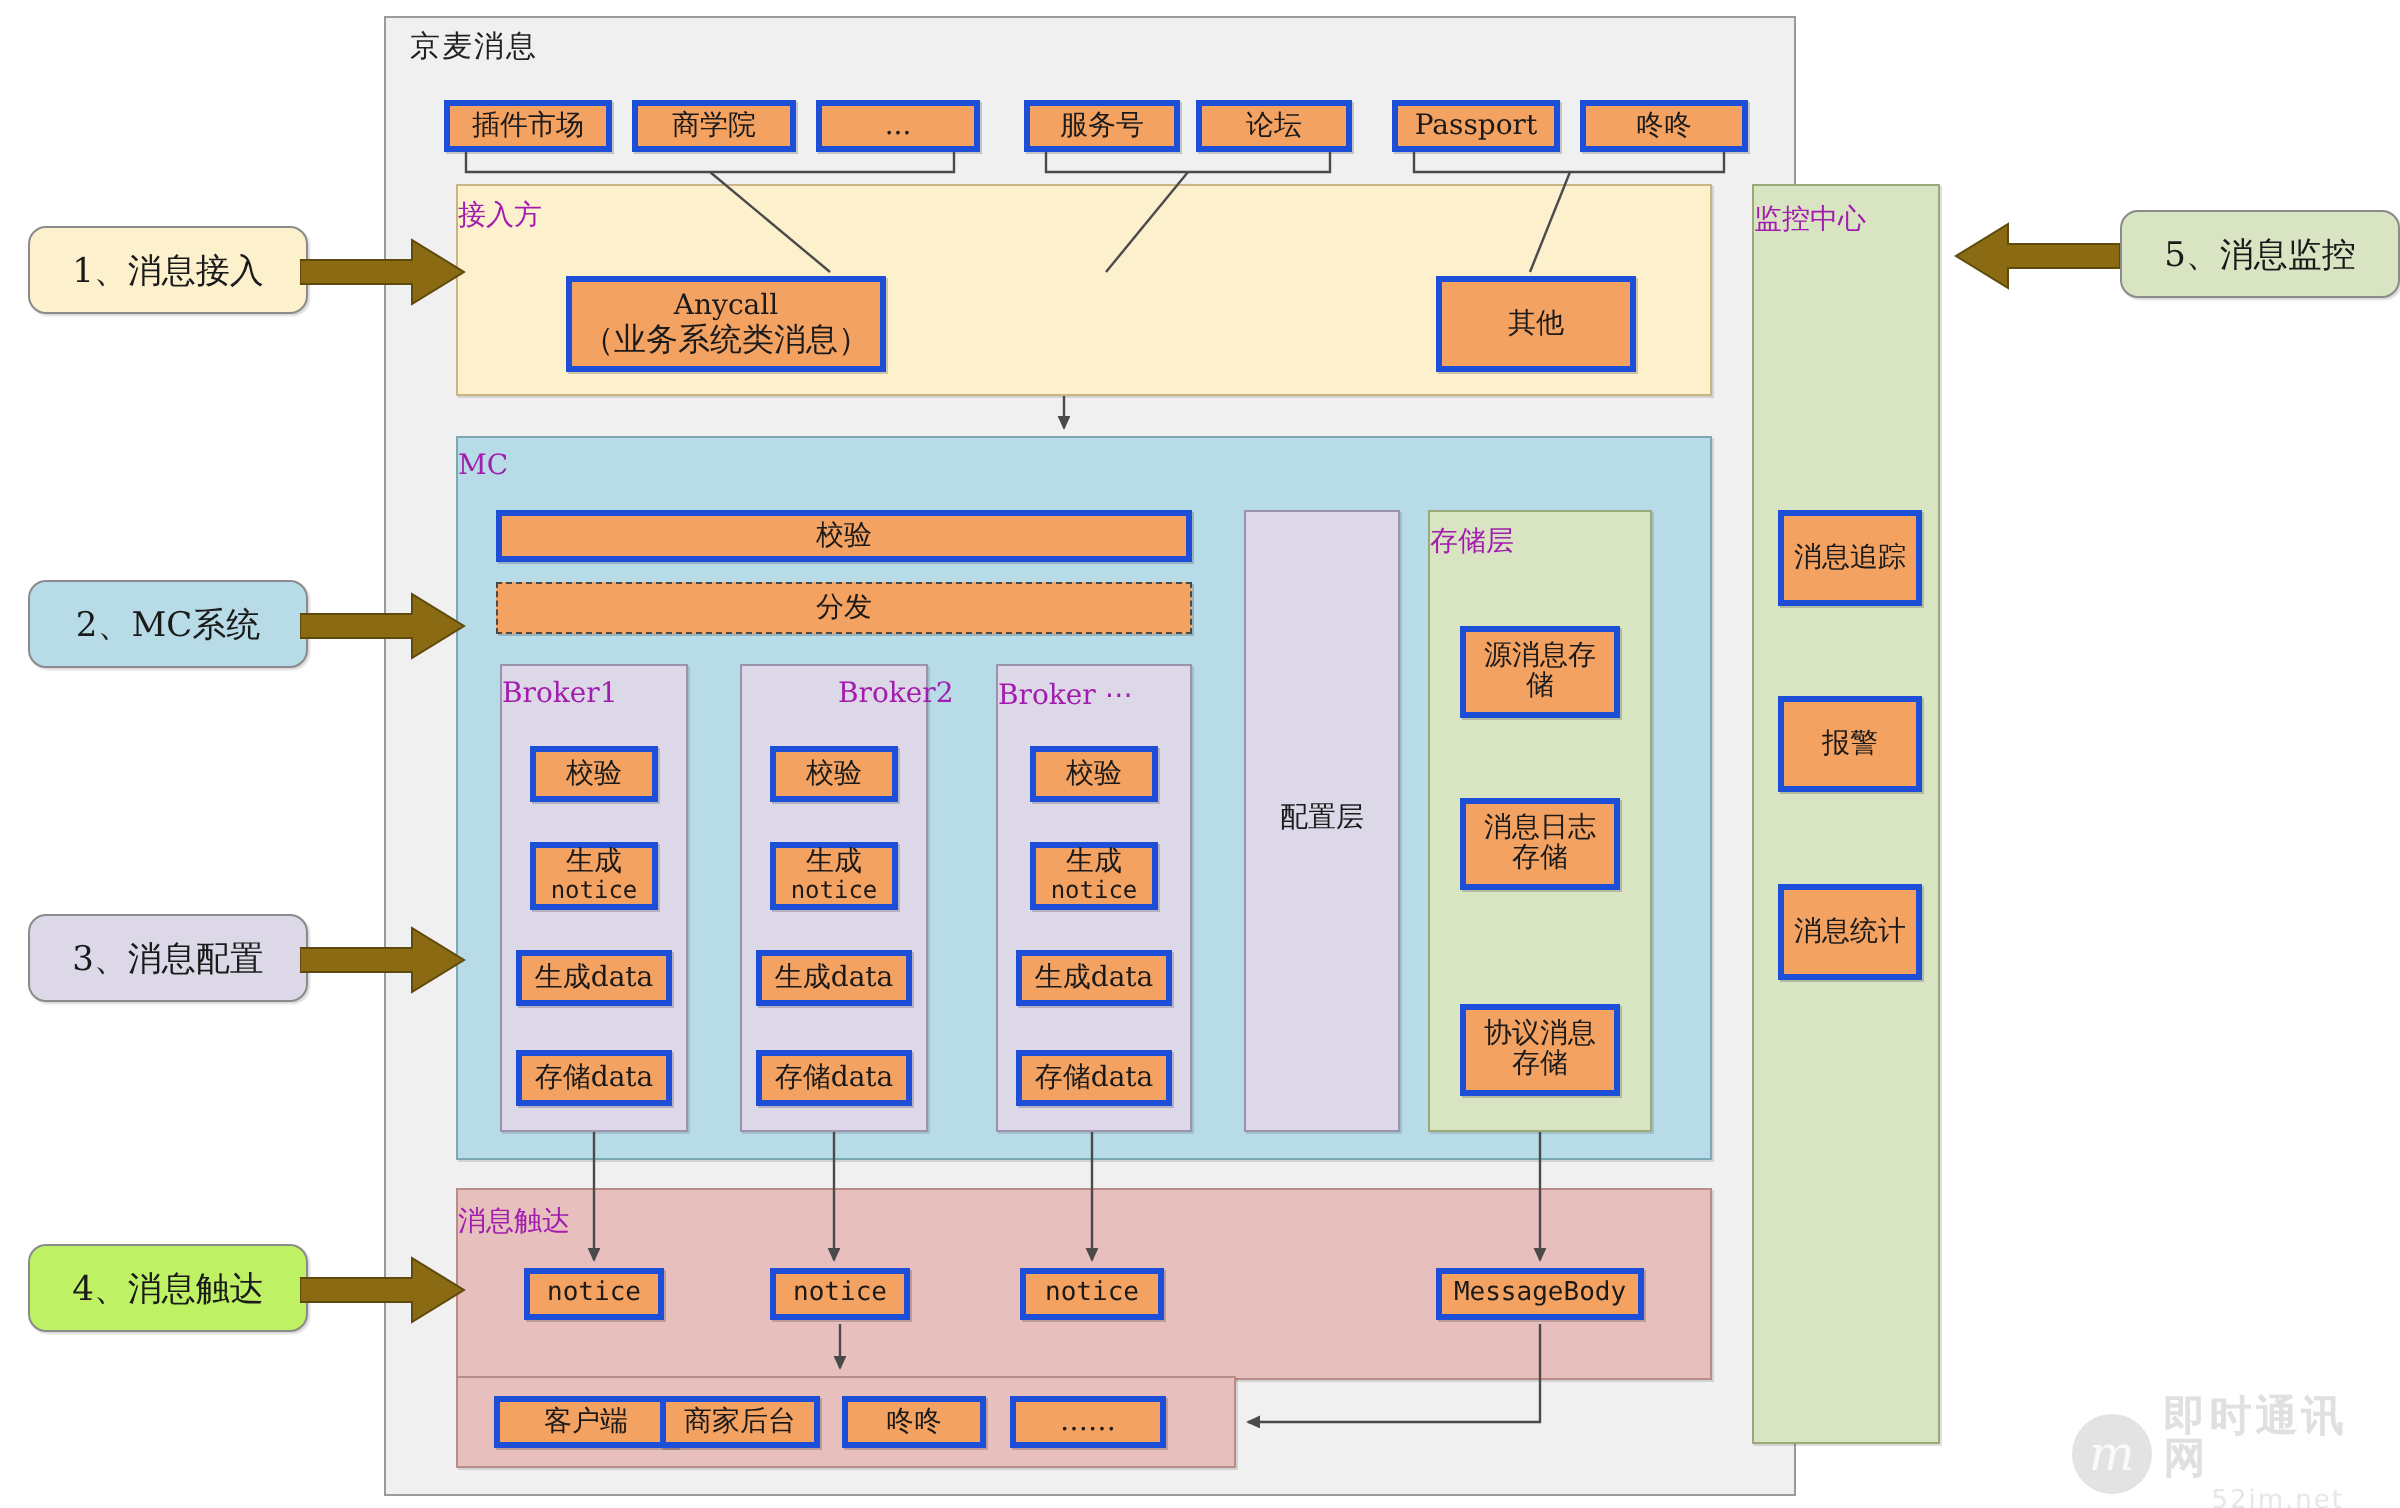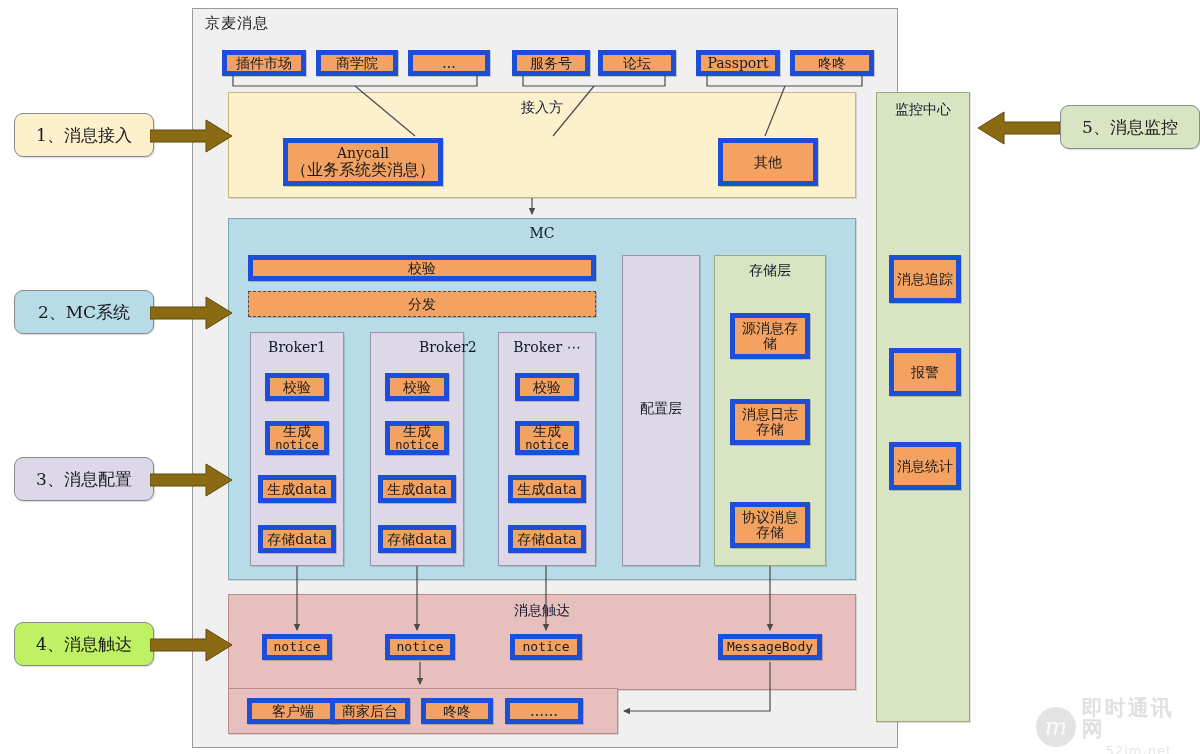--- a/index.html
+++ b/index.html
@@ -30,43 +30,43 @@
   }
   .frame-title {
     font-size: 15px;
     color: #222;
     letter-spacing: 1px;
   }
 
   
   .obox {
     background: #f4a261;
-    border: 5px solid #1d4ed8;
+    border: 3px solid #1d4ed8;
     display: flex;
     align-items: center;
     justify-content: center;
     text-align: center;
     font-size: 14px;
     color: #1a1a1a;
     line-height: 1.15;
     box-shadow: 1px 1px 0 rgba(0,0,0,0.18);
   }
   .obox.dashed { border-style: dashed; border-width: 1px; border-color: #4a4a4a; }
   .obox .sub { display: block; font-size: 16px; }
 
   .panel {
     border: 1px solid #9a9a9a;
     box-shadow: 1px 1px 0 rgba(0,0,0,0.12);
   }
   .panel-title {
     position: absolute;
     left: 0; right: 0;
-    text-align: center;
+    text-align: left;
     font-size: 14px;
-    color: #0f172a;
+    color: #a21caf;
   }
 
   .p-accept { background: #fdf0cd; border-color: #c8b583; }
   .p-mc     { background: #b7dce8; border-color: #7ba8b6; }
   .p-broker { background: #ddd8e8; border-color: #9b93ae; }
   .p-config { background: #ddd8e8; border-color: #9b93ae; }
   .p-store  { background: #d9e4c2; border-color: #9aab79; }
   .p-reach  { background: #e7c0bd; border-color: #b98c89; }
   .p-monitor{ background: #d9e4c2; border-color: #9aab79; }
 

